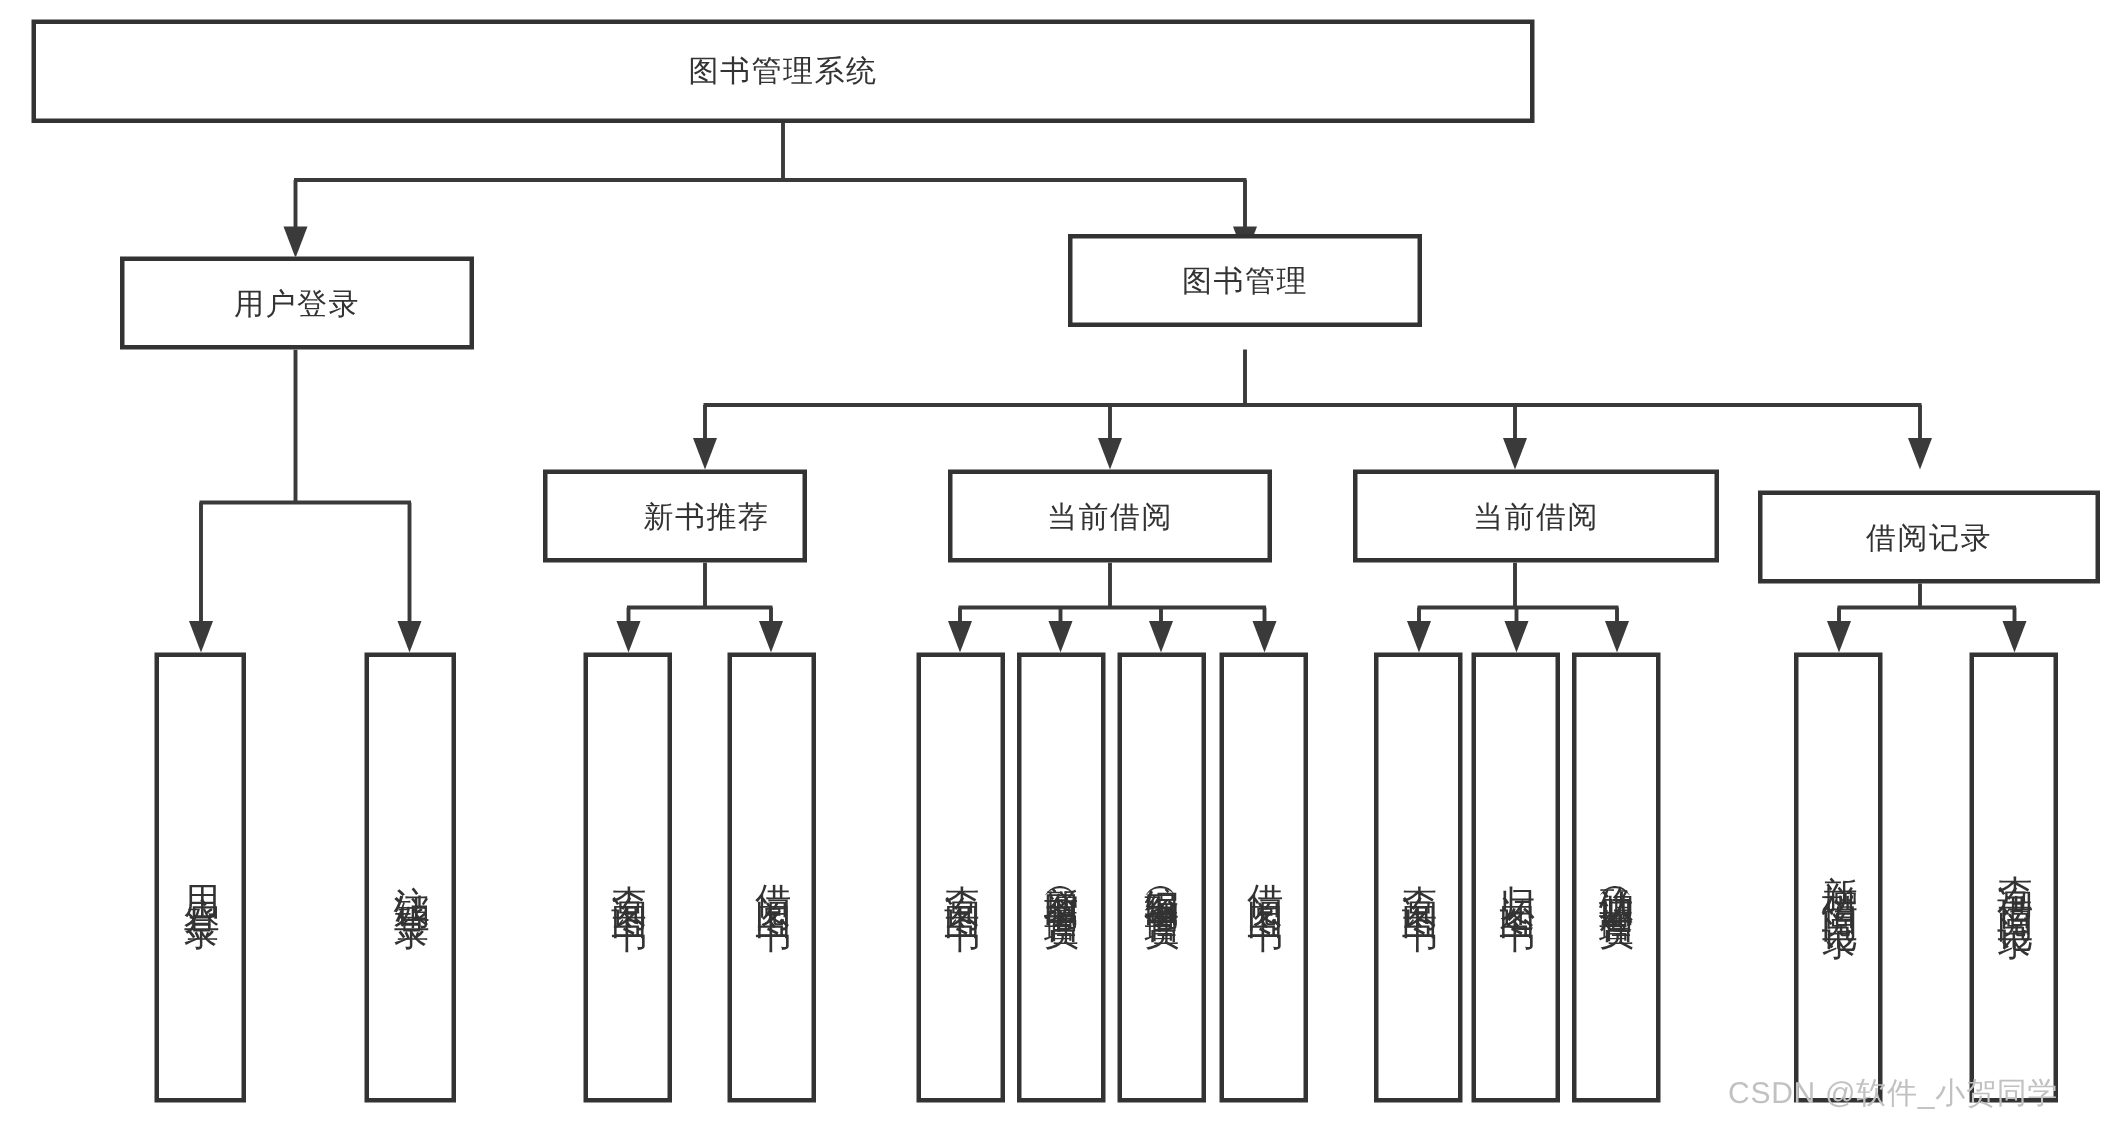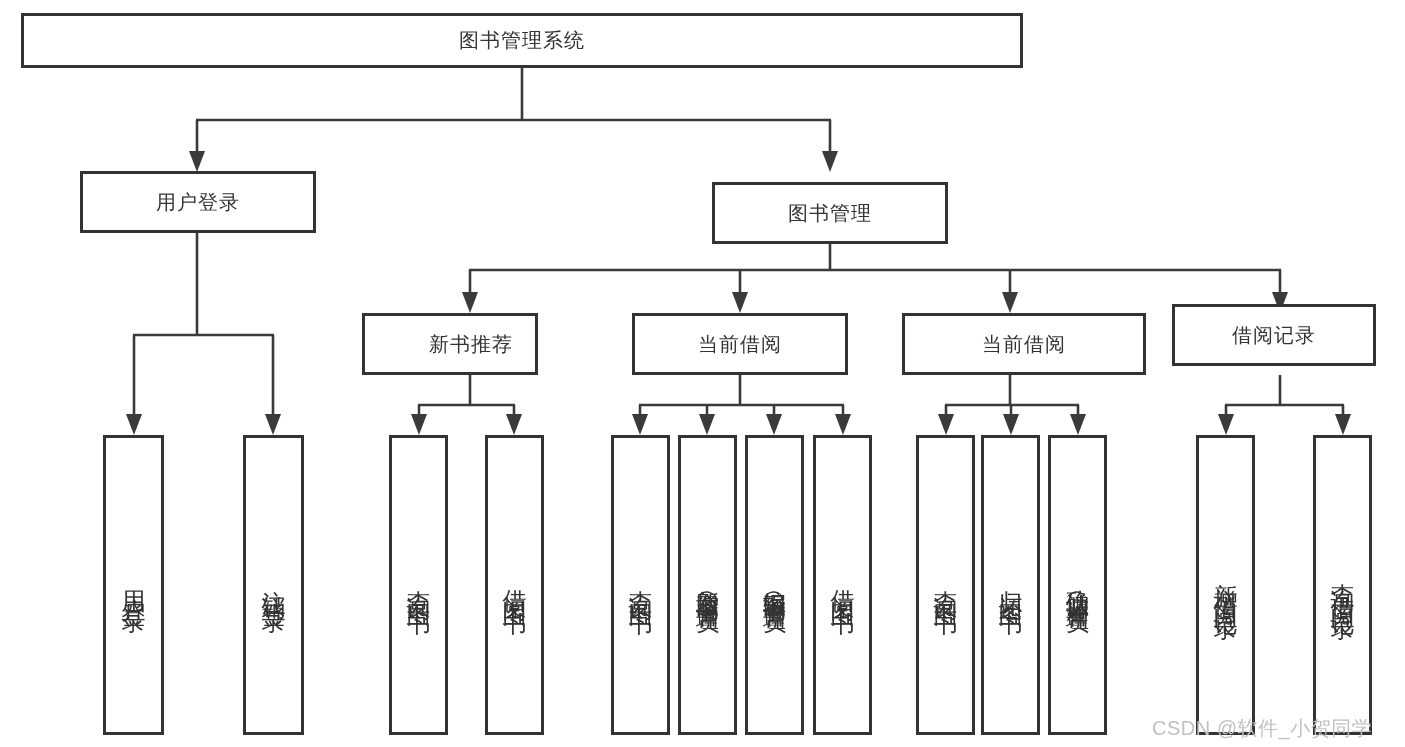--- a/index.html
+++ b/index.html
@@ -128,41 +128,41 @@
     <g>
       <line x1="1280" y1="375" x2="1280" y2="406"></line>
       <line x1="1225" y1="405" x2="1344" y2="405"></line>
       <line x1="1226" y1="405" x2="1226" y2="415"></line>
       <polygon points="1218,414 1234,414 1226,435"></polygon>
       <line x1="1343" y1="405" x2="1343" y2="415"></line>
       <polygon points="1335,414 1351,414 1343,435"></polygon>
     </g>
   </svg>
 
-  <div class="node root-box" style="left:21px;top:13px;width:1002px;height:55px;">
+  <div class="node root-box" style="left:21px;top:13px;width:1002px;height:69px;">
     <span class="hlabel">图书管理系统</span>
   </div>
 
   <div class="node" style="left:80px;top:171px;width:236px;height:62px;">
     <span class="hlabel">用户登录</span>
   </div>
-  <div class="node" style="left:712px;top:182px;width:236px;height:62px;">
+  <div class="node" style="left:712px;top:156px;width:236px;height:62px;">
     <span class="hlabel">图书管理</span>
   </div>
 
   <div class="node" style="left:362px;top:313px;width:176px;height:62px;padding-left:42px;">
     <span class="hlabel">新书推荐</span>
   </div>
   <div class="node" style="left:632px;top:313px;width:216px;height:62px;">
     <span class="hlabel">当前借阅</span>
   </div>
   <div class="node" style="left:902px;top:313px;width:244px;height:62px;font-family:Liberation Mono, monospace;">
     <span class="hlabel">当前借阅</span>
   </div>
-  <div class="node" style="left:1172px;top:304px;width:204px;height:62px;">
+  <div class="node" style="left:1172px;top:327px;width:228px;height:62px;">
     <span class="hlabel">借阅记录</span>
   </div>
 
   <div class="node" style="left:103px;top:435px;width:61px;height:300px;">
     <span class="vlabel">用户登录</span>
   </div>
   <div class="node" style="left:243px;top:435px;width:61px;height:300px;">
     <span class="vlabel">注销登录</span>
   </div>
 

